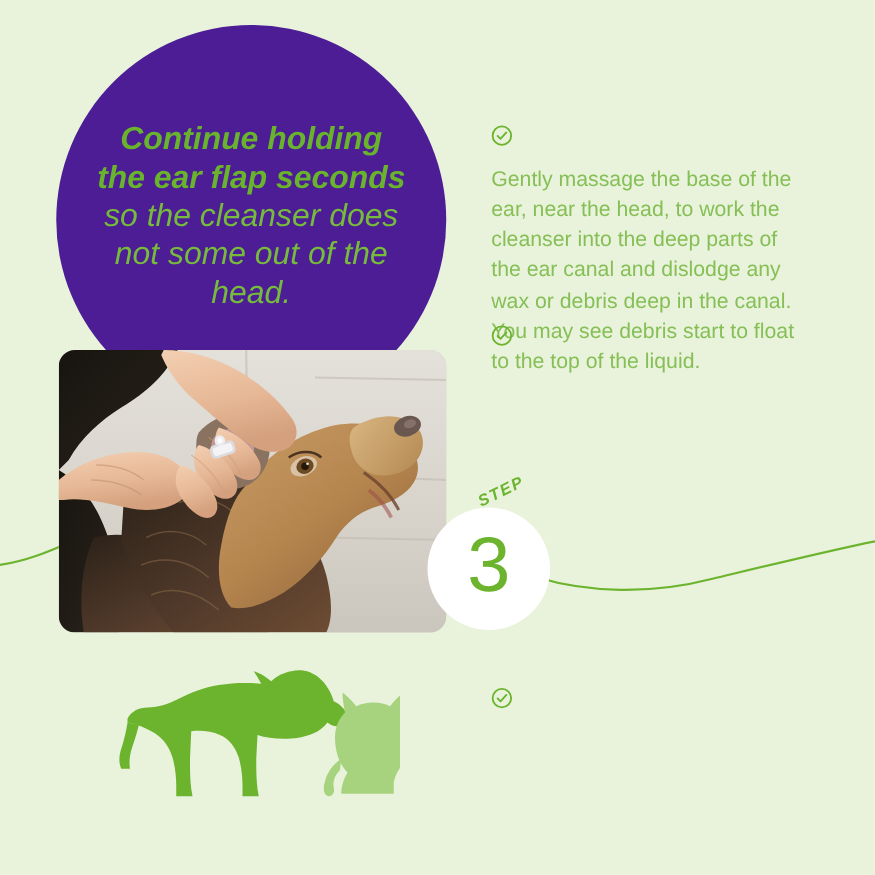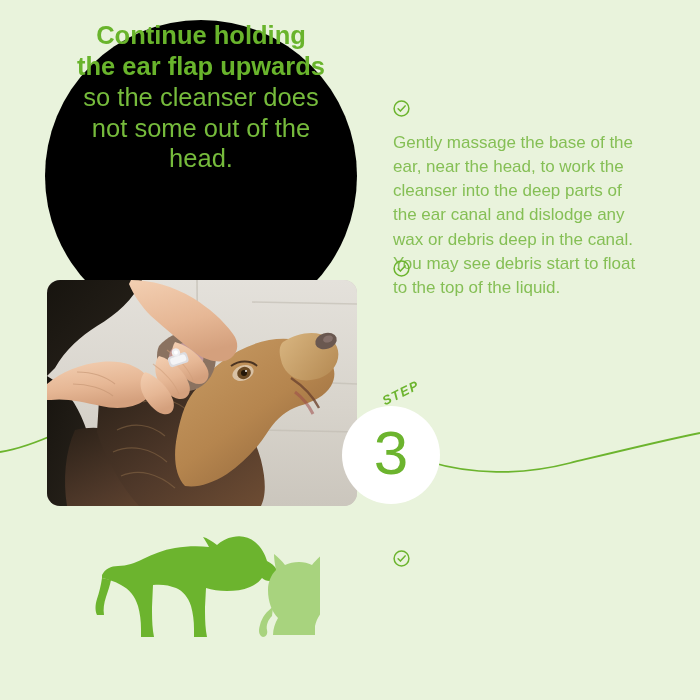--- a/index.html
+++ b/index.html
@@ -31,24 +31,25 @@
   }
 
   
   .hero-circle {
     position: absolute;
     left: 45px;
     top: 20px;
     width: 312px;
     height: 312px;
     border-radius: 50%;
-    background: #000000;
+    background: #4c1d95;
     display: flex;
-    align-items: flex-start;
+    align-items: center;
     justify-content: center;
+    font-style: italic;
   }
   .hero-text {
     width: 268px;
     text-align: center;
     line-height: 1.21;
     color: #6fb32f;
     font-size: 25.5px;
     padding-bottom: 6px;
   }
   .hero-text .strong {
@@ -142,21 +143,21 @@
 <div id="poster">
 
   <svg class="swoosh" viewBox="0 0 700 700">
     <path d="M0,452 C20,449 38,442 60,432 C80,423 96,414 112,406" fill="none" stroke="#6cb42e" stroke-width="1.8"></path>
     <path d="M430,462 C470,474 520,476 570,463 C620,451 665,440 700,433" fill="none" stroke="#6cb42e" stroke-width="1.8"></path>
   </svg>
 
   <div class="hero-circle">
     <div class="hero-text">
       <span class="strong">Continue holding</span>
-      <span class="strong">the ear flap upwards</span>
+      <span class="strong">the ear flap seconds</span>
       <span class="light">so the cleanser does</span>
       <span class="light">not some out of the</span>
       <span class="light">head.</span>
     </div>
   </div>
 
   <div class="photo">
     <svg class="photo-svg" viewBox="0 0 310 226" preserveAspectRatio="xMidYMid slice">
       <defs>
         <linearGradient id="wall" x1="0" y1="0" x2="0" y2="1">

